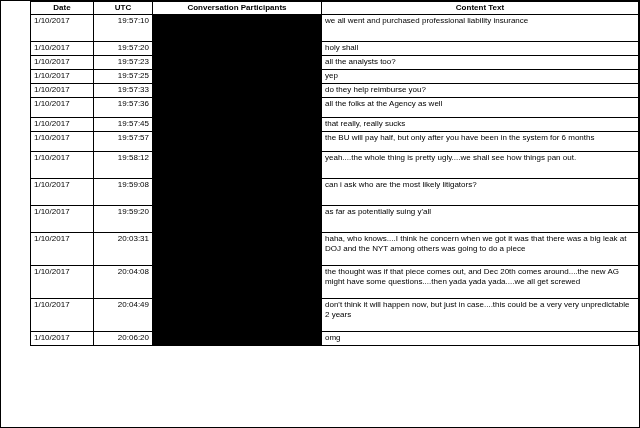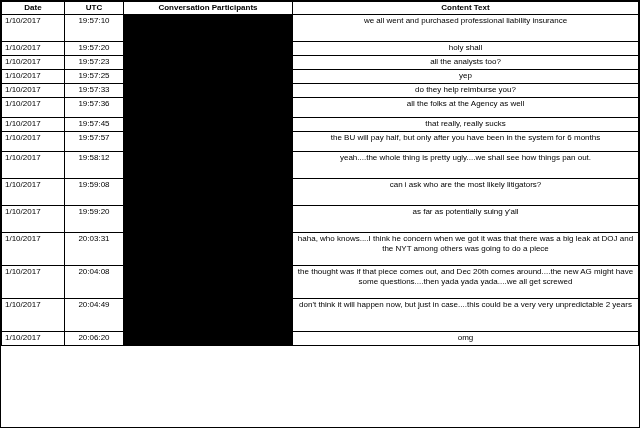--- a/index.html
+++ b/index.html
@@ -14,20 +14,21 @@
     font-family: "Liberation Sans", sans-serif;
     color: #000000;
   }
   .sheet {
     width: 640px;
     height: 428px;
     position: relative;
     box-sizing: border-box;
     border: 1px solid #000000;
     background: #ffffff;
+    padding-left: 29px;
   }
   table.doc {
     border-collapse: collapse;
     width: 100%;
     table-layout: fixed;
   }
   table.doc th, table.doc td {
     border: 1px solid #000000;
     vertical-align: top;
     padding: 1px 3px;
@@ -46,34 +47,33 @@
   th.col-utc  { width: 52px; margin-left: 29px; }
   th.col-part { width: 162px; }
   th.col-text { width: auto; }
 
   td.c-date {
     text-align: left;
     font-size: 8.5px;
     white-space: nowrap;
   }
   td.c-utc {
-    text-align: center;
+    text-align: right;
     font-size: 8.5px;
     white-space: nowrap;
     padding-left: 6px;
   }
   td.c-part {
     background: #000000;
     padding: 0;
   }
   td.c-text {
     font-size: 8.5px;
     padding-left: 4px;
     padding-top: 2px;
-    text-align: center;
   }
   .redaction {
     display: block;
     width: 100%;
     height: 100%;
     min-height: 11px;
     background: #000000;
   }
   tr.r-tall td { height: 24px; }
   tr.r-mid td { height: 17px; }

